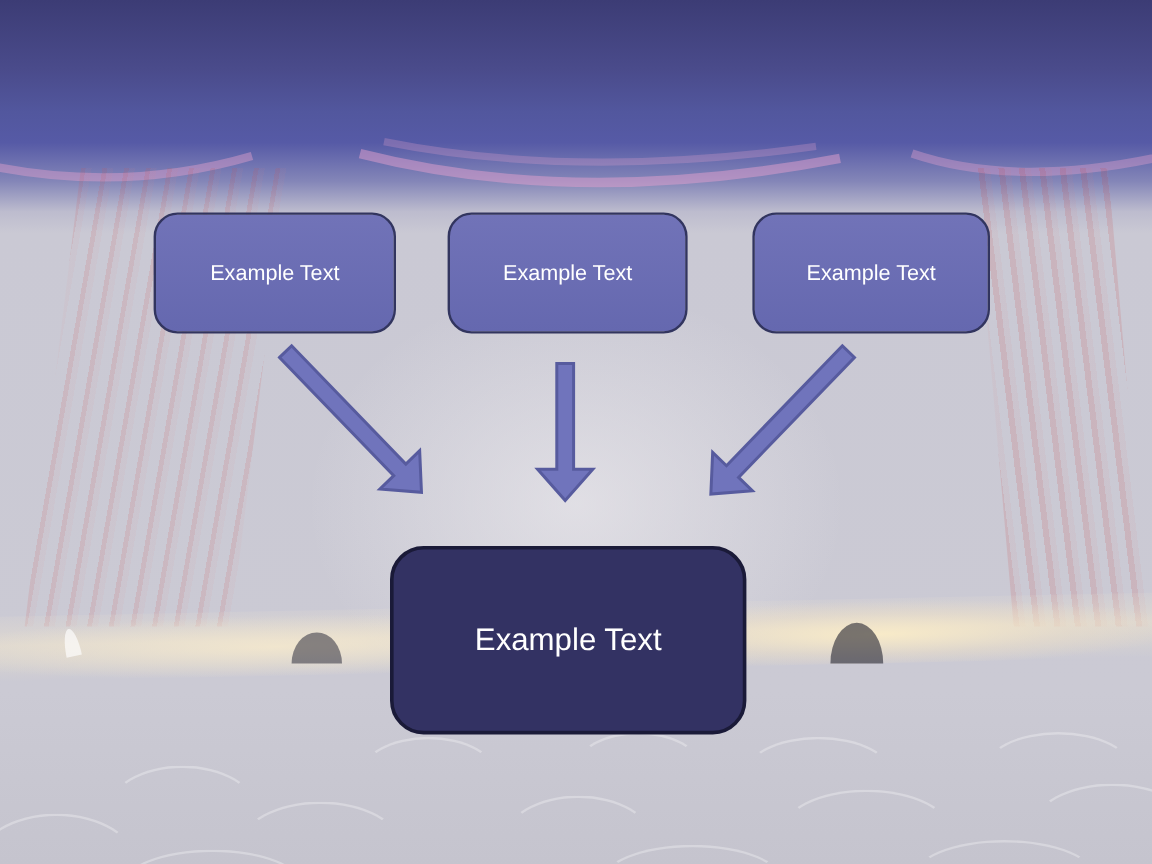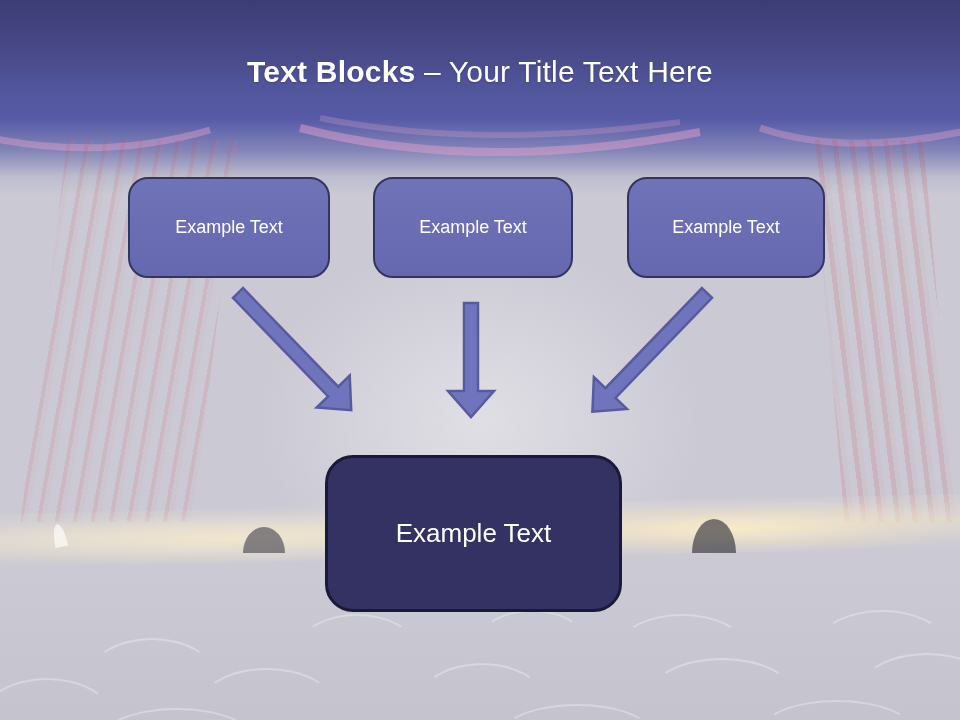--- a/index.html
+++ b/index.html
@@ -104,23 +104,20 @@
     <div class="seat" style="left:-20px;top:678px;width:130px;height:80px;"></div>
     <div class="seat" style="left:200px;top:668px;width:130px;height:70px;"></div>
     <div class="seat" style="left:420px;top:663px;width:120px;height:70px;"></div>
     <div class="seat" style="left:650px;top:658px;width:140px;height:70px;"></div>
     <div class="seat" style="left:860px;top:653px;width:130px;height:70px;"></div>
     <div class="seat" style="left:100px;top:708px;width:150px;height:60px;"></div>
     <div class="seat" style="left:500px;top:704px;width:150px;height:60px;"></div>
     <div class="seat" style="left:760px;top:700px;width:150px;height:60px;"></div>
   </div>
 
-  <div class="title">
-    <span><span class="bold">Text Blocks</span><span> – Your Title Text Here</span></span>
-  </div>
 
   <div class="tbox tbox-1">
     <span>Example Text</span>
   </div>
   <div class="tbox tbox-2">
     <span>Example Text</span>
   </div>
   <div class="tbox tbox-3">
     <span>Example Text</span>
   </div>

